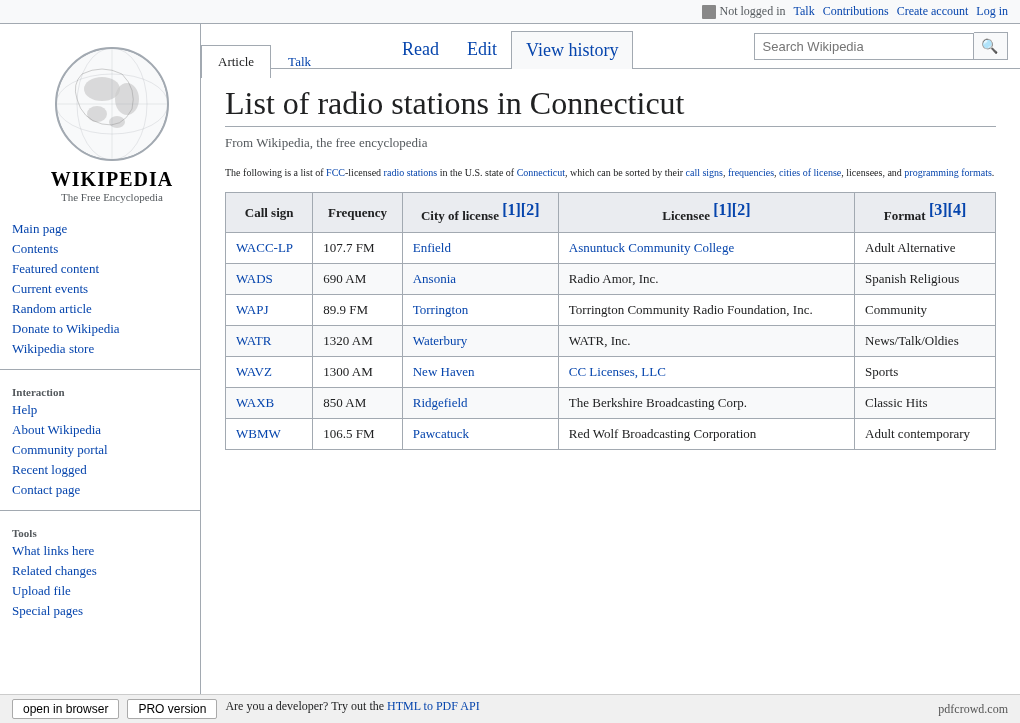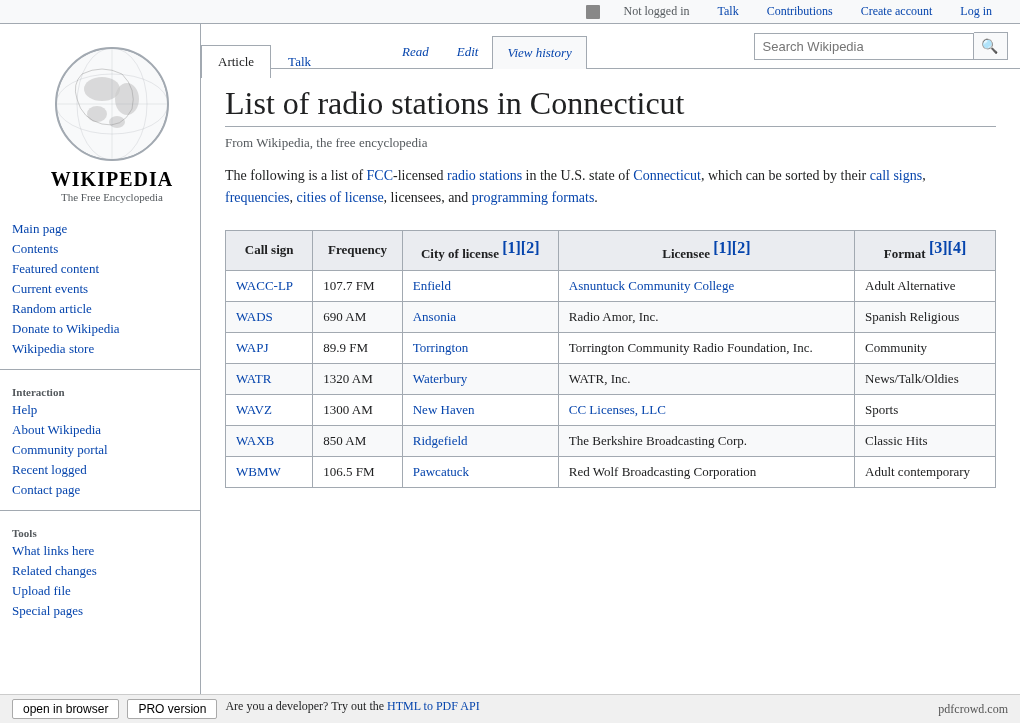--- a/index.html
+++ b/index.html
@@ -3,26 +3,25 @@
   <meta charset="utf-8">
   <style>
     * { margin: 0; padding: 0; box-sizing: border-box; }
     body { font-family: -apple-system, 'Linux Libertine', Georgia, Times, serif; font-size: 14px; color: #202122; background: #fff; }
     
     
     #top-bar {
       display: flex;
       justify-content: flex-end;
       align-items: center;
-      padding: 4px 28px;
+      padding: 4px 12px;
       font-size: 12px;
       color: #54595d;
       background: #f8f9fa;
       border-bottom: 1px solid #a2a9b1;
-      gap: 20px;
     }
     #top-bar a { color: #0645ad; text-decoration: none; margin-left: 8px; }
     .user-icon { width: 14px; height: 14px; background: #888; display: inline-block; margin-right: 4px; vertical-align: middle; border-radius: 1px; }
 
     
     #layout { display: flex; min-height: 680px; }
 
     
     #sidebar {
       width: 200px;
@@ -80,25 +79,24 @@
       top: 10px;
     }
     .tab.active {
       background: #fff;
       border-color: #a2a9b1;
       border-bottom-color: #fff;
       color: #202122;
     }
     .tab-right {
       padding: 8px 14px;
-      font-size: 13px;
+      font-size: 18px;
       color: #0645ad;
       cursor: pointer;
       text-decoration: none;
-      font-style: italic;
     }
     .tab-right.view-history {
       border: 1px solid #a2a9b1;
       border-bottom: none;
       position: relative;
       top: 1px;
       background: #f8f9fa;
       color: #0645ad;
     }
     #search-form { display: flex; align-items: center; flex: 1; justify-content: flex-end; }
@@ -115,21 +113,21 @@
       border: 1px solid #a2a9b1;
       border-left: none;
       cursor: pointer;
       font-size: 14px;
     }
 
     
     #article-area { padding: 16px 24px; }
     #article-title { font-family: 'Linux Libertine', Georgia, serif; font-size: 32px; font-weight: normal; border-bottom: 1px solid #a2a9b1; padding-bottom: 4px; margin-bottom: 8px; }
     #article-source { font-size: 13px; color: #54595d; margin-bottom: 14px; }
-    #article-intro { font-size: 14px; line-height: 1.6; margin-bottom: 20px; }
+    #article-intro { font-size: 10px; line-height: 1.6; margin-bottom: 11px; }
     #article-intro a { color: #0645ad; text-decoration: none; }
 
     
     #radio-table { border-collapse: collapse; width: 100%; font-size: 13px; }
     #radio-table th {
       background: #eaecf0;
       border: 1px solid #a2a9b1;
       padding: 8px 10px;
       text-align: center;
       font-weight: bold;

